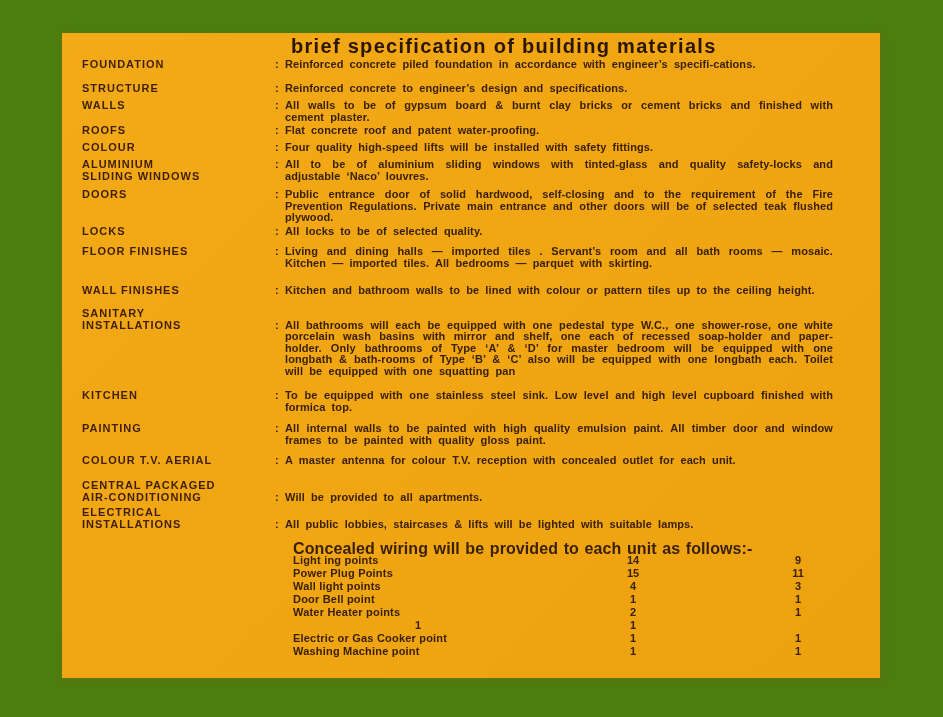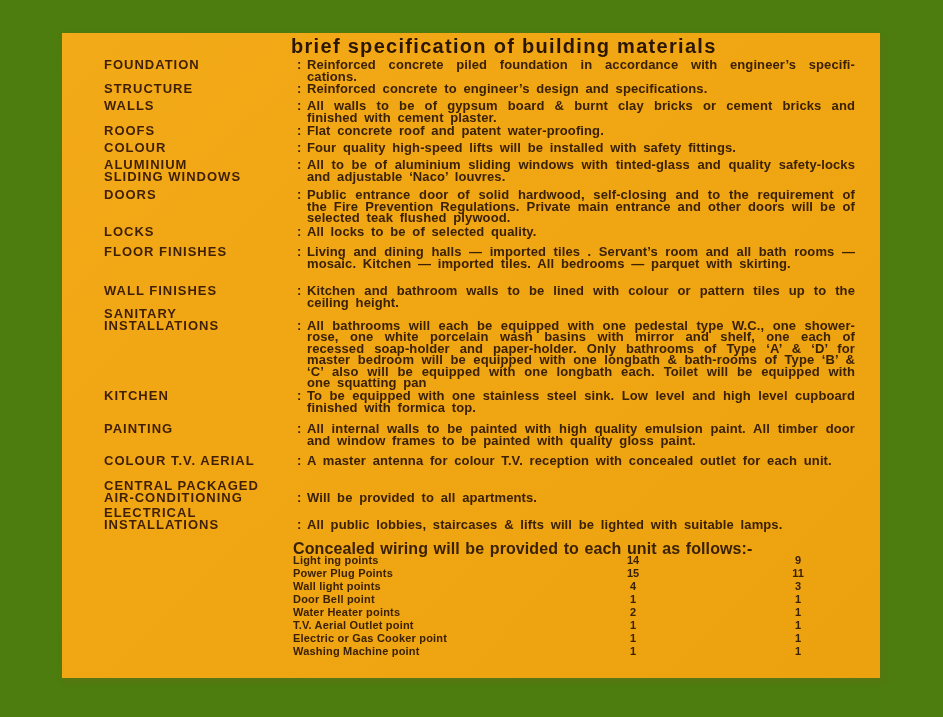--- a/index.html
+++ b/index.html
@@ -10,22 +10,22 @@
   .sheet{
     position:absolute;left:62px;top:33px;width:818px;height:645px;
     background:linear-gradient(135deg,#f3aa18 0%,#f0a512 55%,#eca20f 100%);
     color:#3a2104;box-shadow:2px 3px 6px rgba(130,100,30,.28);
   }
   .title{
     position:absolute;left:229px;top:2px;font-size:20px;font-weight:bold;
     color:#2b1602;letter-spacing:1.3px;white-space:nowrap;
   }
   .row{
-    position:absolute;left:42px;width:763px;display:flex;
-    font-size:13px;line-height:11.5px;font-weight:bold;
+    position:absolute;left:20px;width:763px;display:flex;
+    font-size:11px;line-height:11.5px;font-weight:bold;
   }
   .label{
     flex:0 0 193px;letter-spacing:1px;white-space:pre-line;color:#3f1f03;
   }
   .desc{position:relative;flex:1;}
   .align2 .desc{margin-top:11.5px;}
   .colon{position:absolute;left:0;top:0;}
   .text{
     display:block;padding-left:10px;max-width:548px;text-align:justify;
     word-spacing:3px;letter-spacing:.1px;
@@ -204,21 +204,20 @@
         <div class="wt-item">Door Bell point</div>
         <div class="wt-num">1</div>
         <div class="wt-num">1</div>
       </div>
       <div class="wt-row">
         <div class="wt-item">Water Heater points</div>
         <div class="wt-num">2</div>
         <div class="wt-num">1</div>
       </div>
       <div class="wt-row">
-        <div class="wt-item">T.V. Aerial Outlet point</div>
         <div class="wt-num">1</div>
         <div class="wt-num">1</div>
       </div>
       <div class="wt-row">
         <div class="wt-item">Electric or Gas Cooker point</div>
         <div class="wt-num">1</div>
         <div class="wt-num">1</div>
       </div>
       <div class="wt-row">
         <div class="wt-item">Washing Machine point</div>

